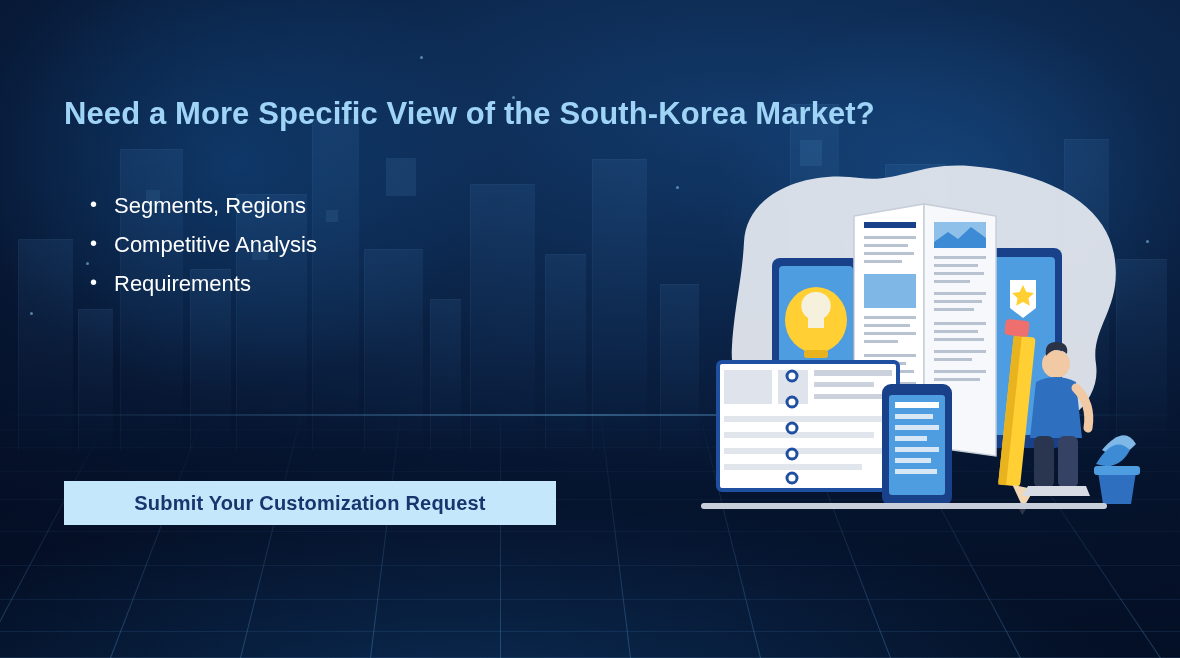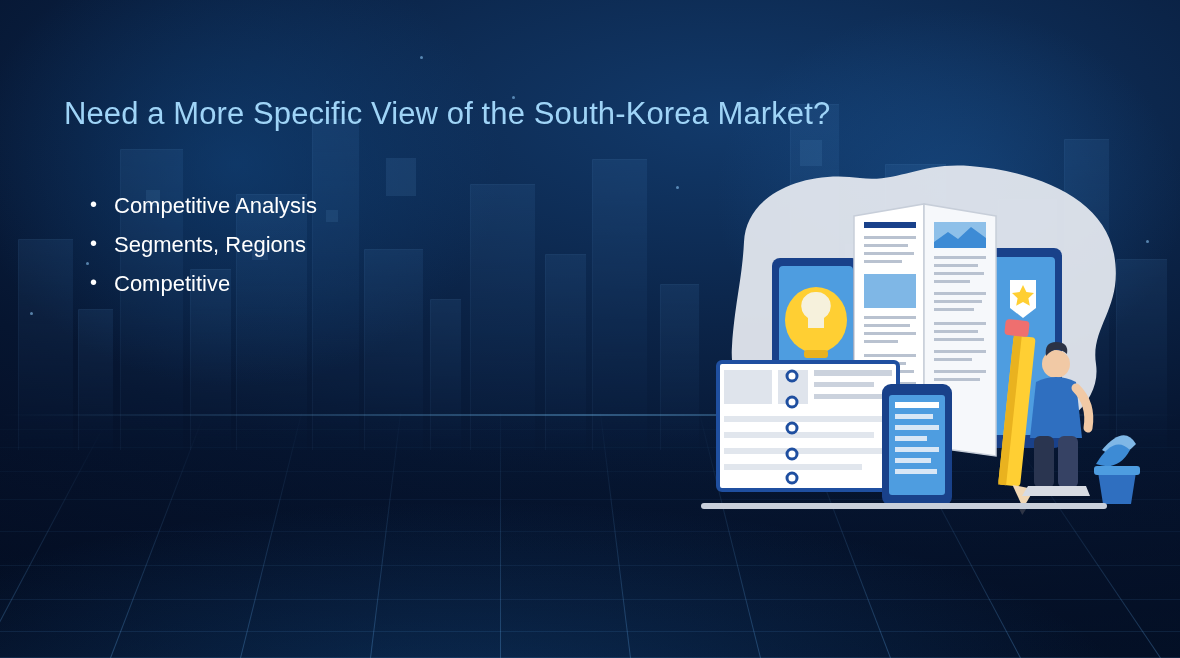--- a/index.html
+++ b/index.html
@@ -117,21 +117,21 @@
     width: 700px;
     height: 658px;
     z-index: 5;
   }
   .headline {
     position: absolute;
     left: 64px;
     top: 96px;
     width: 1010px;
     font-size: 31px;
-    font-weight: normal;
+    font-weight: bold;
     color: #9fd4f7;
     letter-spacing: 0.1px;
     white-space: nowrap;
   }
   .bullets {
     position: absolute;
     left: 86px;
     top: 186px;
     margin: 0;
     padding: 0;
@@ -387,21 +387,22 @@
       </g>
 
       <path d="M20 356 L420 356" stroke="#c9cfda" stroke-width="6" stroke-linecap="round"></path>
     </svg>
   </div>
 
   <div class="content">
     <div class="headline">Need a More Specific View of the South-Korea Market?</div>
 
     <ul class="bullets">
+      <li>Segments, Regions</li>
       <li>Competitive Analysis</li>
-      <li>Segments, Regions</li>
-      <li>Competitive</li>
+      <li>Requirements</li>
     </ul>
 
 
+    <button class="cta">Submit Your Customization Request</button>
   </div>
 
 </div>
 
 </body></html>

